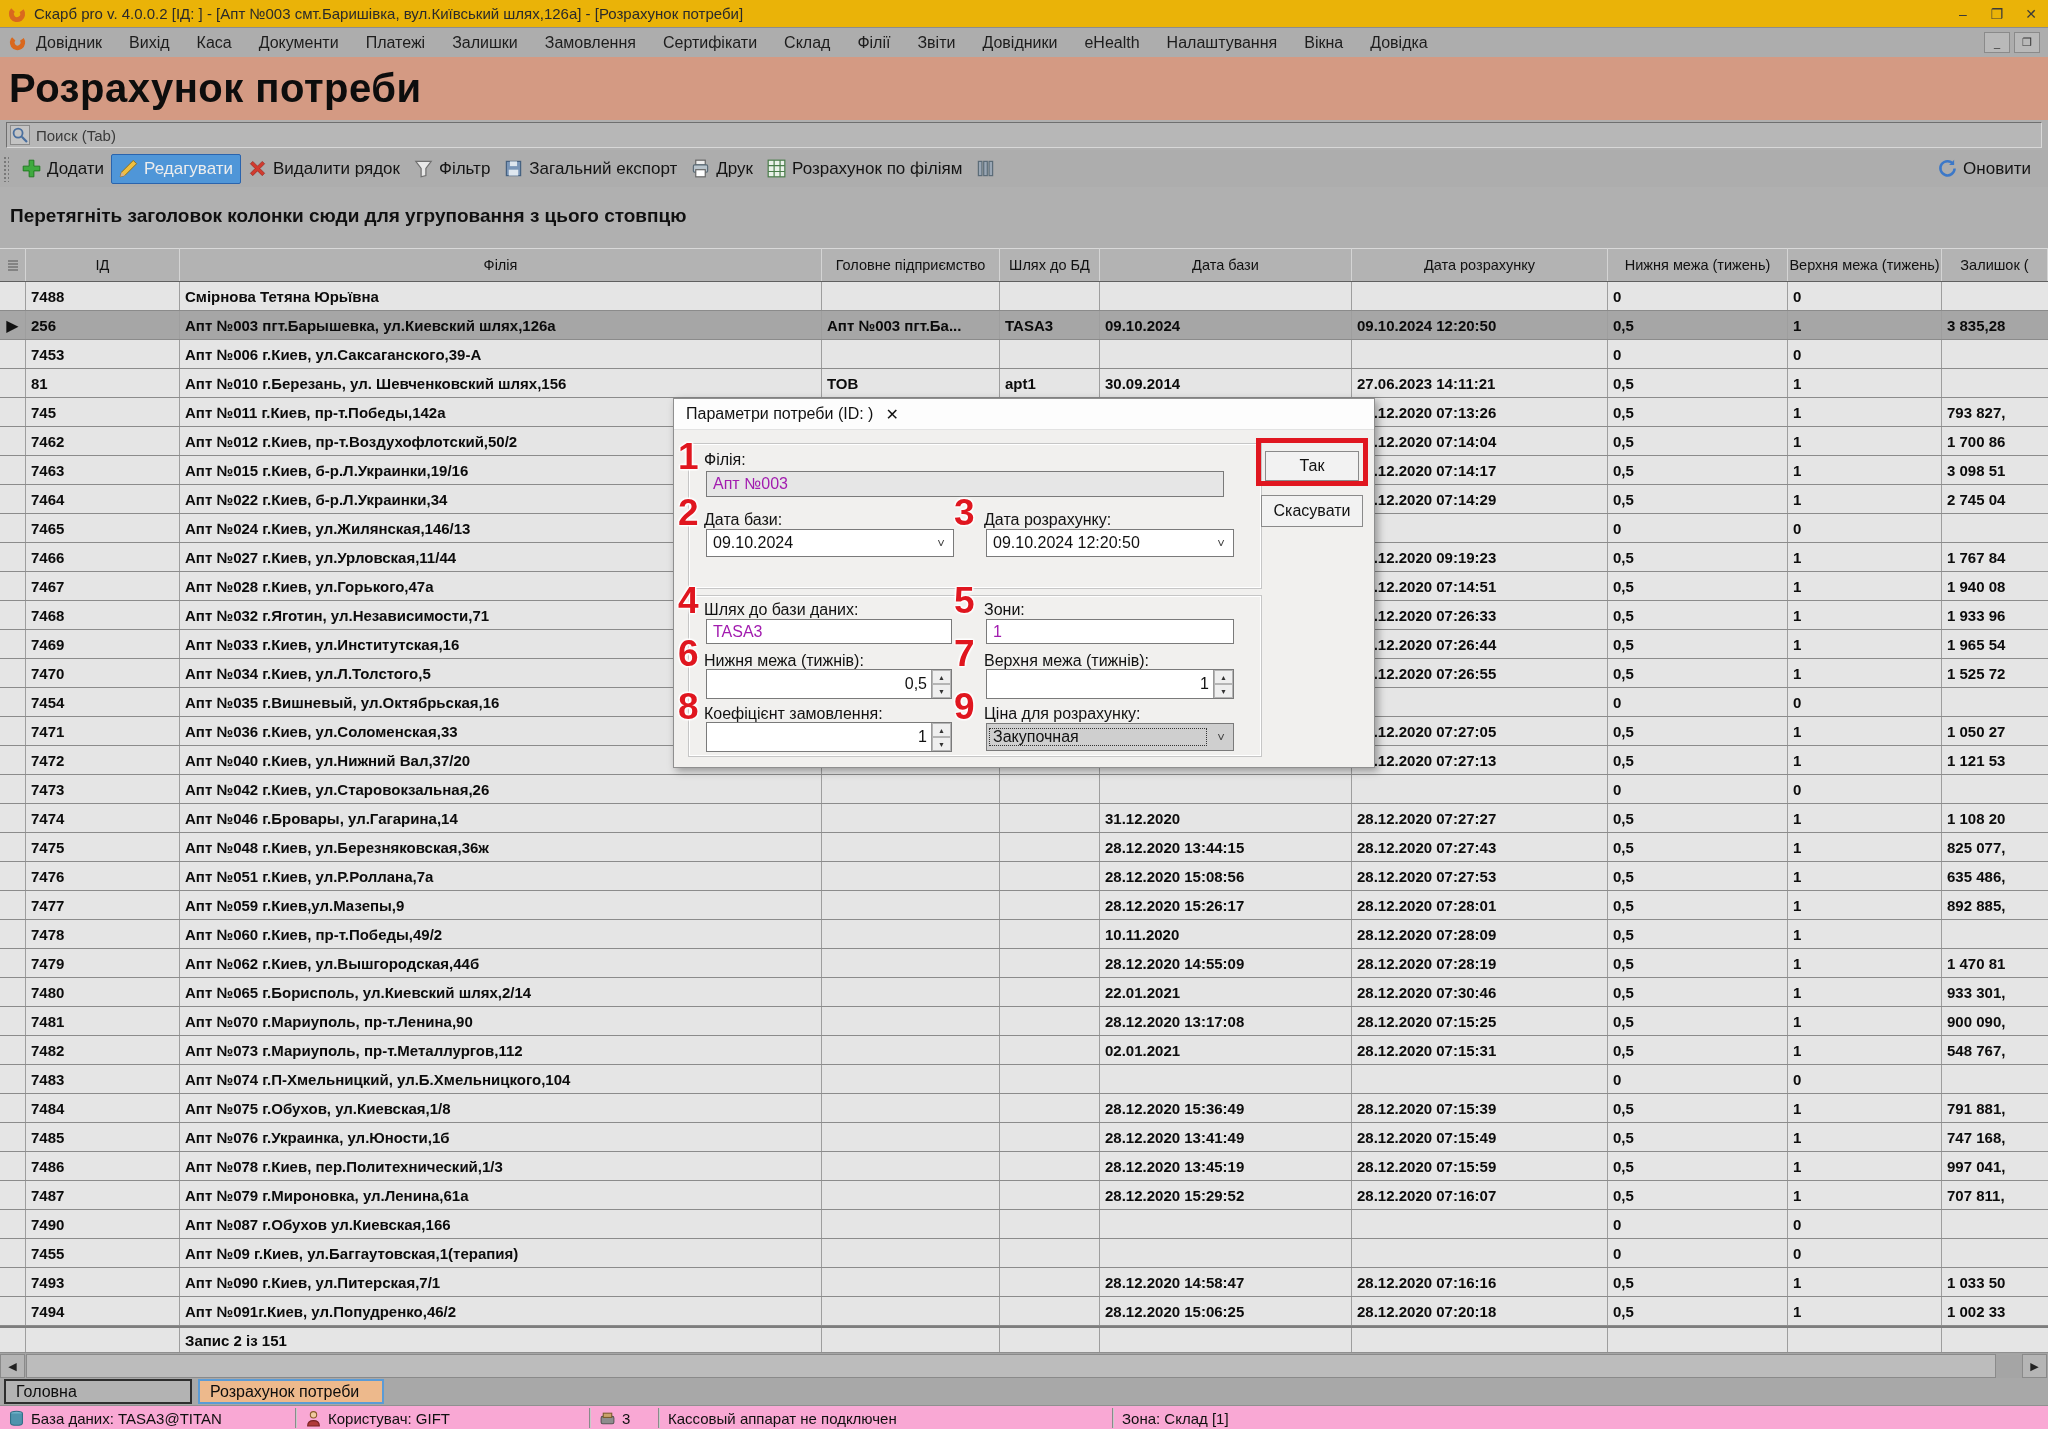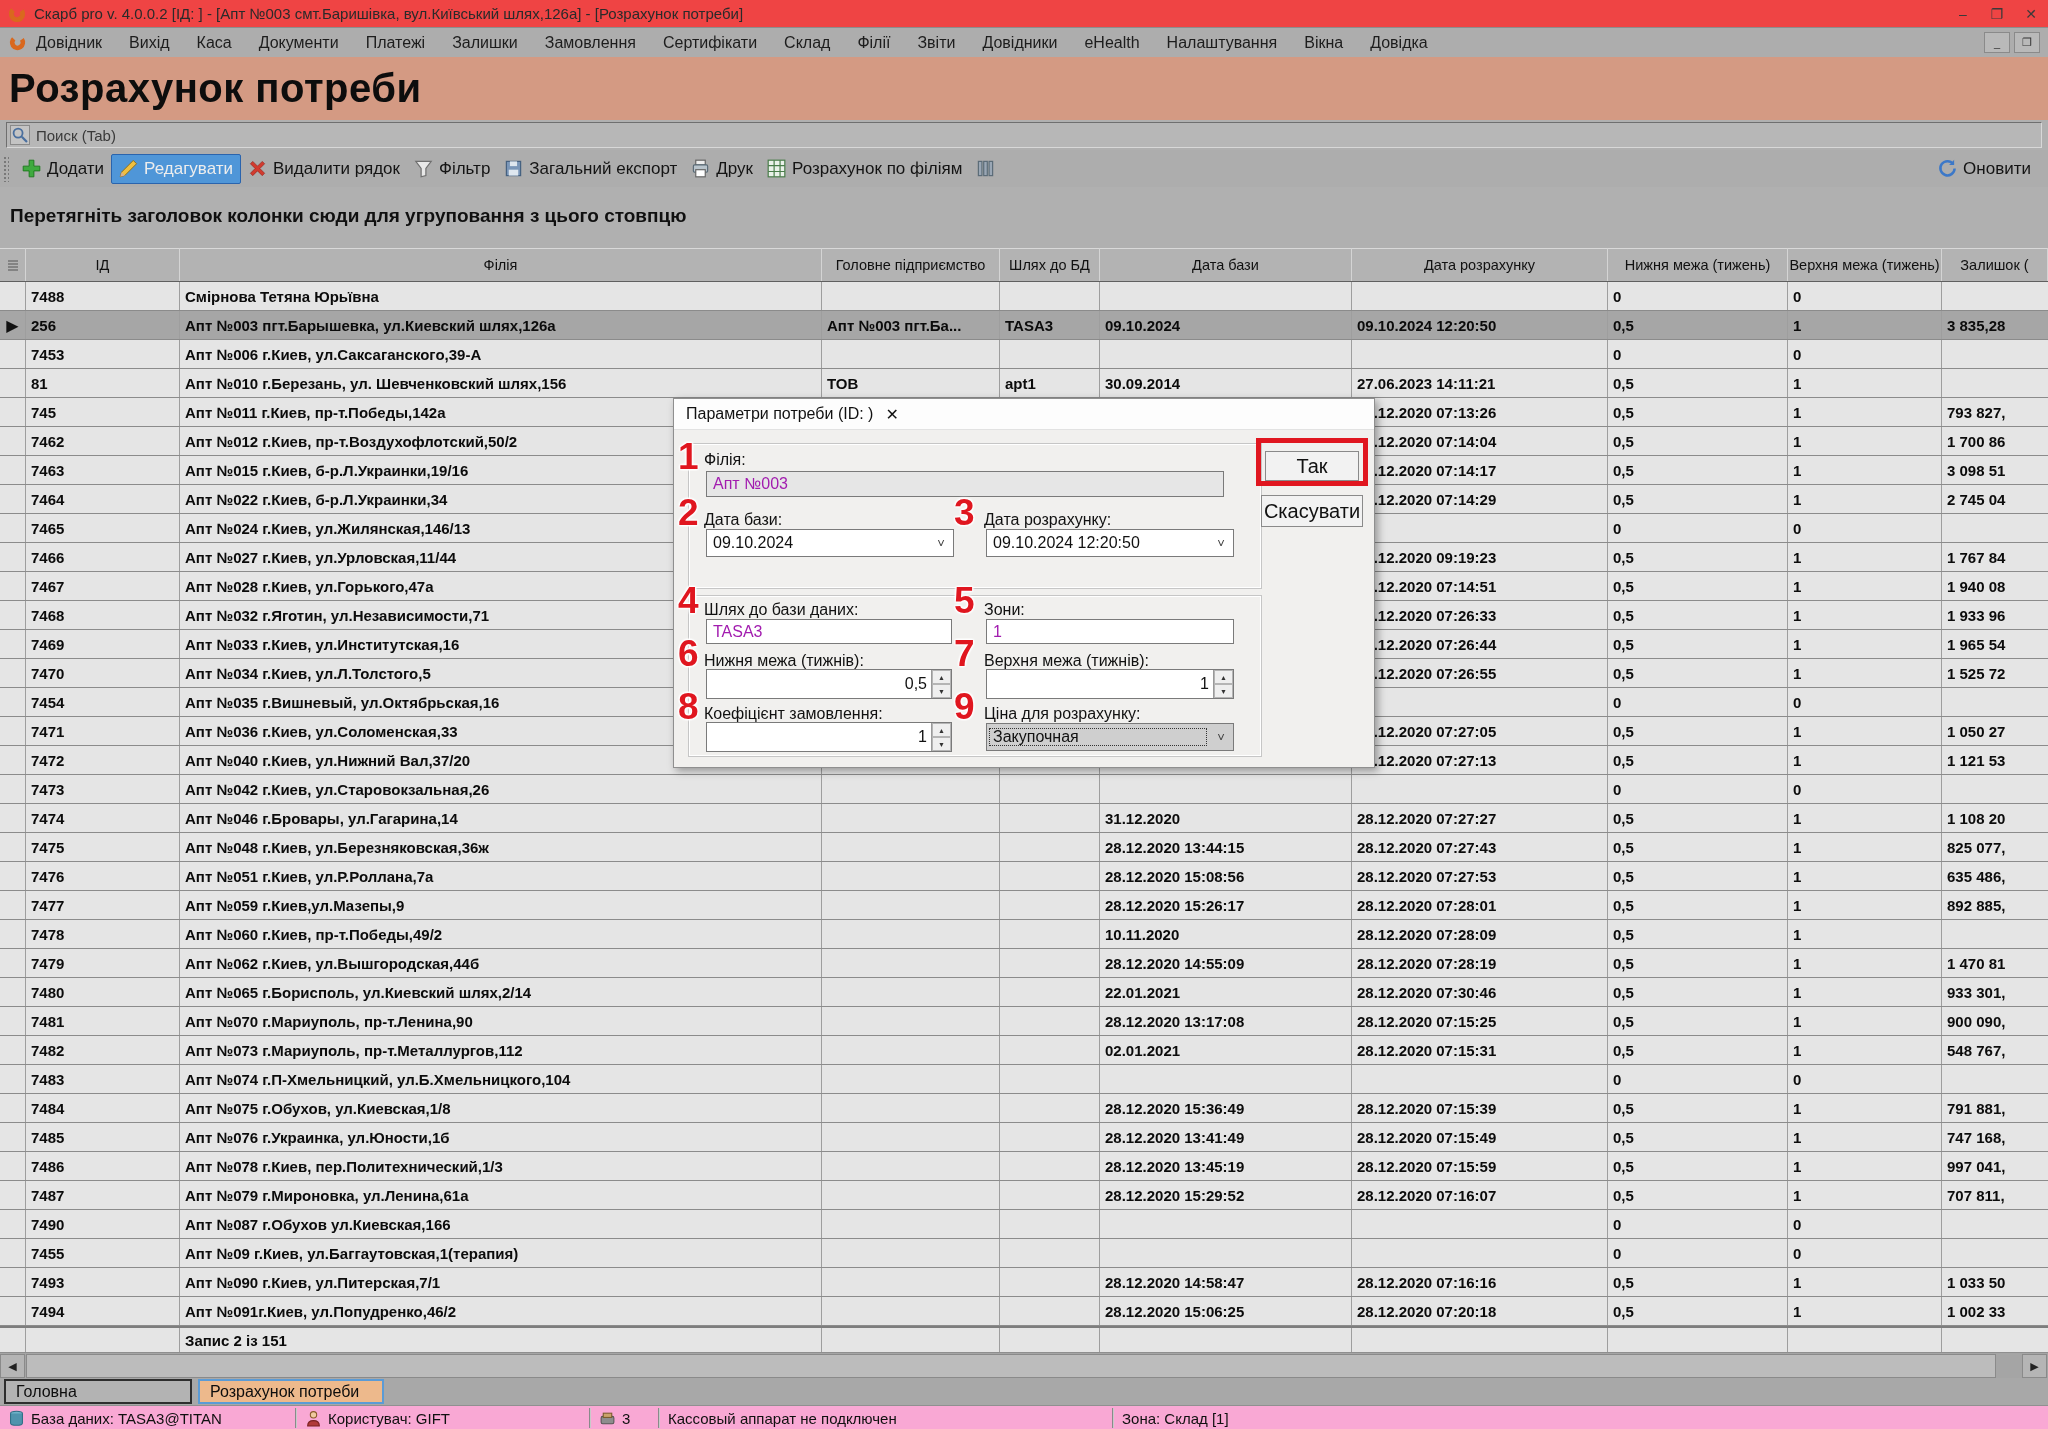--- a/index.html
+++ b/index.html
@@ -1,19 +1,19 @@
 <!DOCTYPE html>
 <html><head>
 <meta charset="utf-8">
 <style>
   html,body{margin:0;padding:0;width:2048px;height:1429px;overflow:hidden;
     font-family:"Liberation Sans",sans-serif;background:#aeaeae;position:relative;}
   .abs{position:absolute;}
   
-  .titlebar{left:0;top:0;width:2048px;height:27px;background:#ef4444;display:flex;align-items:center;border-bottom:1px solid #8d8d8d;}
+  .titlebar{left:0;top:0;width:2048px;height:27px;background:#eab308;display:flex;align-items:center;border-bottom:1px solid #8d8d8d;}
   .titlebar .logo{margin:0 8px 0 8px;width:18px;height:18px;}
   .titlebar .ttl{font-size:15px;color:#2a2a2a;}
   .wctrls{margin-left:auto;display:flex;}
   .wbtn{width:34px;height:25px;display:flex;align-items:center;justify-content:center;font-size:14px;color:#3a3a3a;}
   
   .menubar{left:0;top:28px;width:2048px;height:29px;background:#adadad;display:flex;align-items:center;border-bottom:1px solid #949494;}
   .menubar .logo{margin:0 10px 0 9px;width:17px;height:17px;}
   .menu-item{font-size:16px;color:#1d1d1d;margin-right:27px;white-space:nowrap;}
   .mdi{margin-left:auto;display:flex;gap:4px;margin-right:8px;}
   .mdibtn{width:24px;height:19px;border:1px solid #8a8a8a;background:#b9b9b9;display:flex;align-items:center;justify-content:center;font-size:11px;color:#333;}
@@ -72,21 +72,21 @@
   .dinput.ro{background:#e6e6e6;}
   .combo{position:absolute;background:#fff;border:1px solid #7a7a7a;box-sizing:border-box;display:flex;align-items:center;}
   .combo .cval{flex:1;font-size:16px;color:#111;padding-left:6px;white-space:nowrap;overflow:hidden;}
   .combo .carr{width:24px;text-align:center;color:#444;font-size:13px;}
   .combo.focus{background:#cfcfcf;}
   .combo.focus .cval{outline:1px dotted #333;outline-offset:-3px;padding-top:2px;padding-bottom:2px;}
   .spin{position:absolute;background:#fff;border:1px solid #7a7a7a;box-sizing:border-box;display:flex;align-items:stretch;}
   .spin .sval{flex:1;display:flex;align-items:center;justify-content:flex-end;font-size:16px;color:#111;padding-right:4px;}
   .spin .sarrs{width:19px;display:flex;flex-direction:column;border-left:1px solid #9a9a9a;}
   .spin .sarrs div{flex:1;background:#efefef;border:1px solid #b5b5b5;font-size:7px;display:flex;align-items:center;justify-content:center;color:#333;}
-  .dbtn{position:absolute;background:#f2f2f2;border:1px solid #8a8a8a;display:flex;align-items:center;justify-content:center;font-size:20px;color:#111;box-sizing:border-box;text-align:right;}
+  .dbtn{position:absolute;background:#f2f2f2;border:1px solid #8a8a8a;display:flex;align-items:center;justify-content:center;font-size:16px;color:#111;box-sizing:border-box;text-align:right;}
   
   .annbox{position:absolute;left:1256px;top:438px;width:112px;height:48px;border:5px solid #e0161f;box-sizing:border-box;}
   .anndigit{position:absolute;font-size:37px;font-weight:bold;color:#e0161f;
     text-shadow:0 0 2px #fff,0 0 3px #fff,1px 1px 2px #fff,-1px -1px 2px #fff,1px -1px 2px #fff,-1px 1px 2px #fff;}
 </style>
 </head>
 <body>
 
 <div class="abs titlebar">
   <span class="logo">

